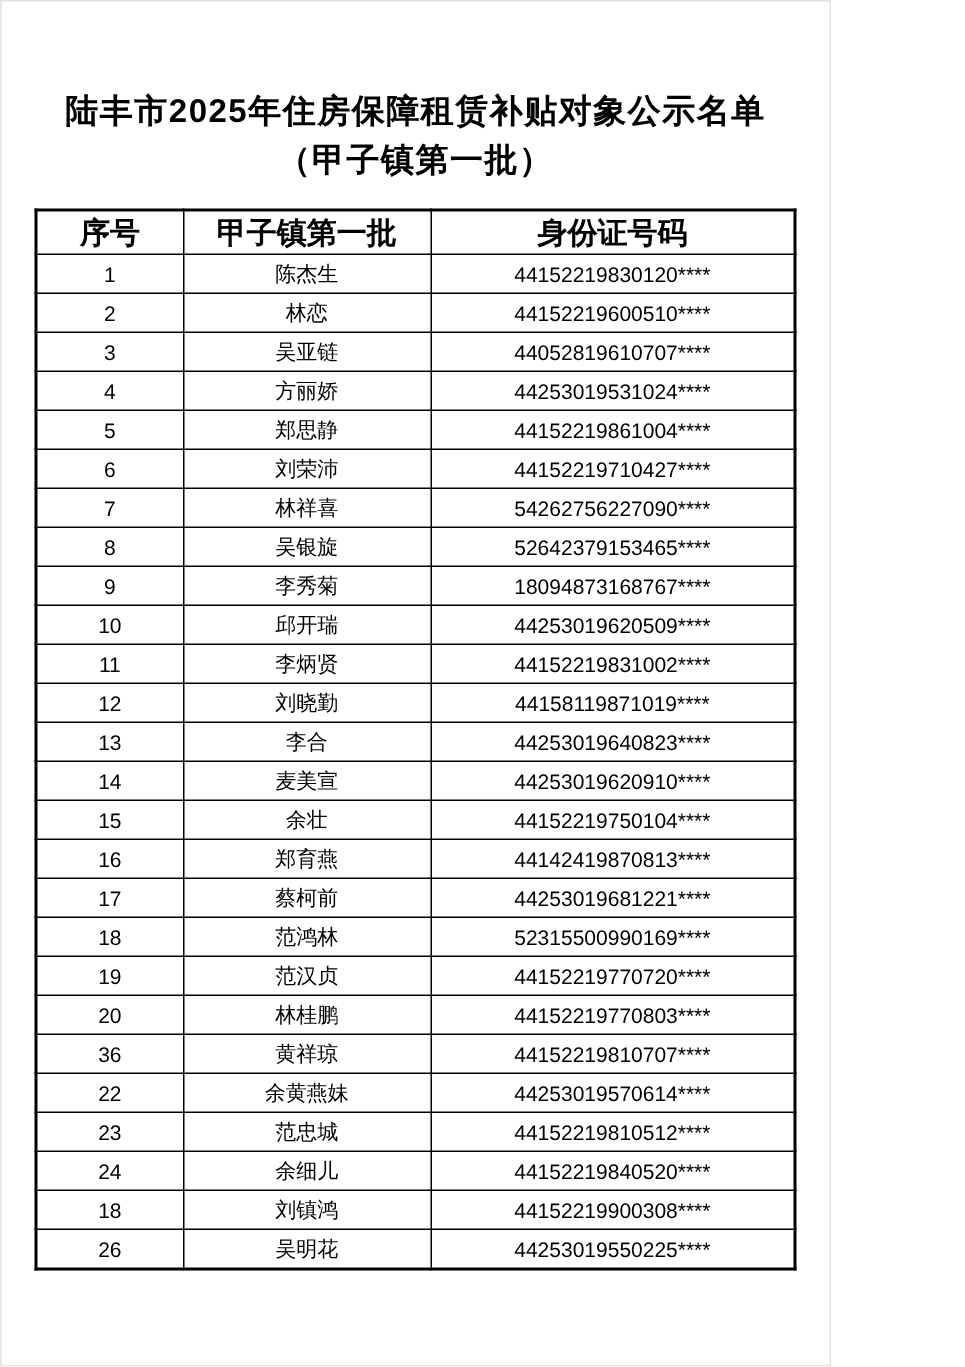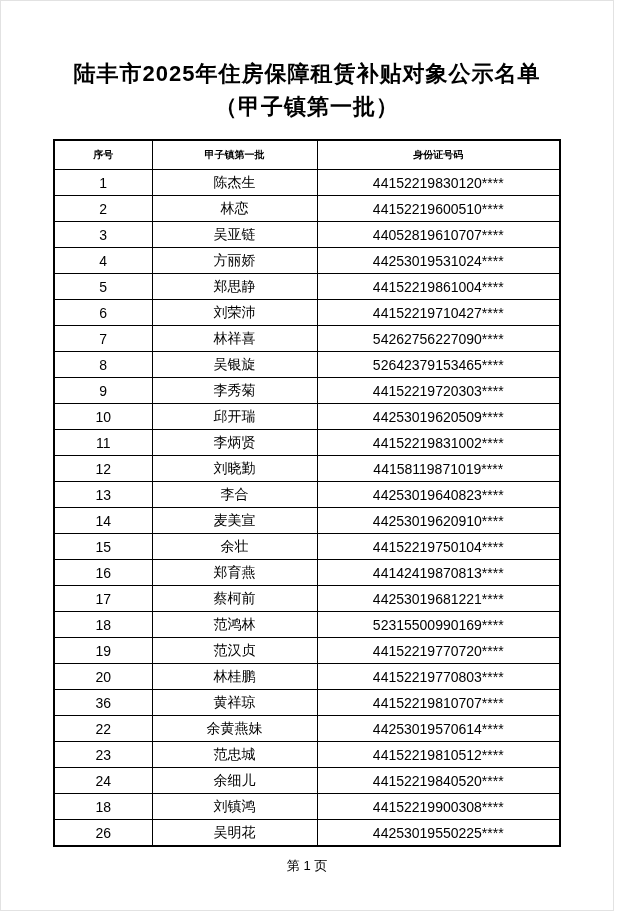--- a/index.html
+++ b/index.html
@@ -1,21 +1,21 @@
 <!DOCTYPE html>
 <html><head>
 <meta charset="utf-8">
 <style>
   html, body {
     margin: 0;
     padding: 0;
     background: #ffffff;
   }
   .page {
-    width: 614px;
+    width: 554px;
     height: 911px;
     box-sizing: border-box;
     background: #ffffff;
     border: 1px solid #e2e2e2;
     position: relative;
     font-family: "Liberation Sans", "DejaVu Sans", sans-serif;
     color: #000000;
     overflow: hidden;
   }
   .title {
@@ -37,21 +37,21 @@
   table.roster td {
     border: 1px solid #000000;
     text-align: center;
     vertical-align: middle;
     padding: 0;
     white-space: nowrap;
     overflow: hidden;
   }
   table.roster th {
     height: 28px;
-    font-size: 10px;
+    font-size: 20px;
     font-weight: bold;
   }
   table.roster td {
     height: 25px;
     font-size: 14px;
     font-weight: normal;
   }
   .footer {
     position: absolute;
     left: 0;
@@ -121,21 +121,21 @@
           <td>54262756227090****</td>
         </tr>
         <tr>
           <td>8</td>
           <td>吴银旋</td>
           <td>52642379153465****</td>
         </tr>
         <tr>
           <td>9</td>
           <td>李秀菊</td>
-          <td>44152219720303****</td>
+          <td>18094873168767****</td>
         </tr>
         <tr>
           <td>10</td>
           <td>邱开瑞</td>
           <td>44253019620509****</td>
         </tr>
         <tr>
           <td>11</td>
           <td>李炳贤</td>
           <td>44152219831002****</td>
@@ -211,15 +211,14 @@
           <td>44152219900308****</td>
         </tr>
         <tr>
           <td>26</td>
           <td>吴明花</td>
           <td>44253019550225****</td>
         </tr>
       </tbody>
   </table>
 
-  <div class="footer">第 1 页</div>
 
 </div>
 
 </body></html>

